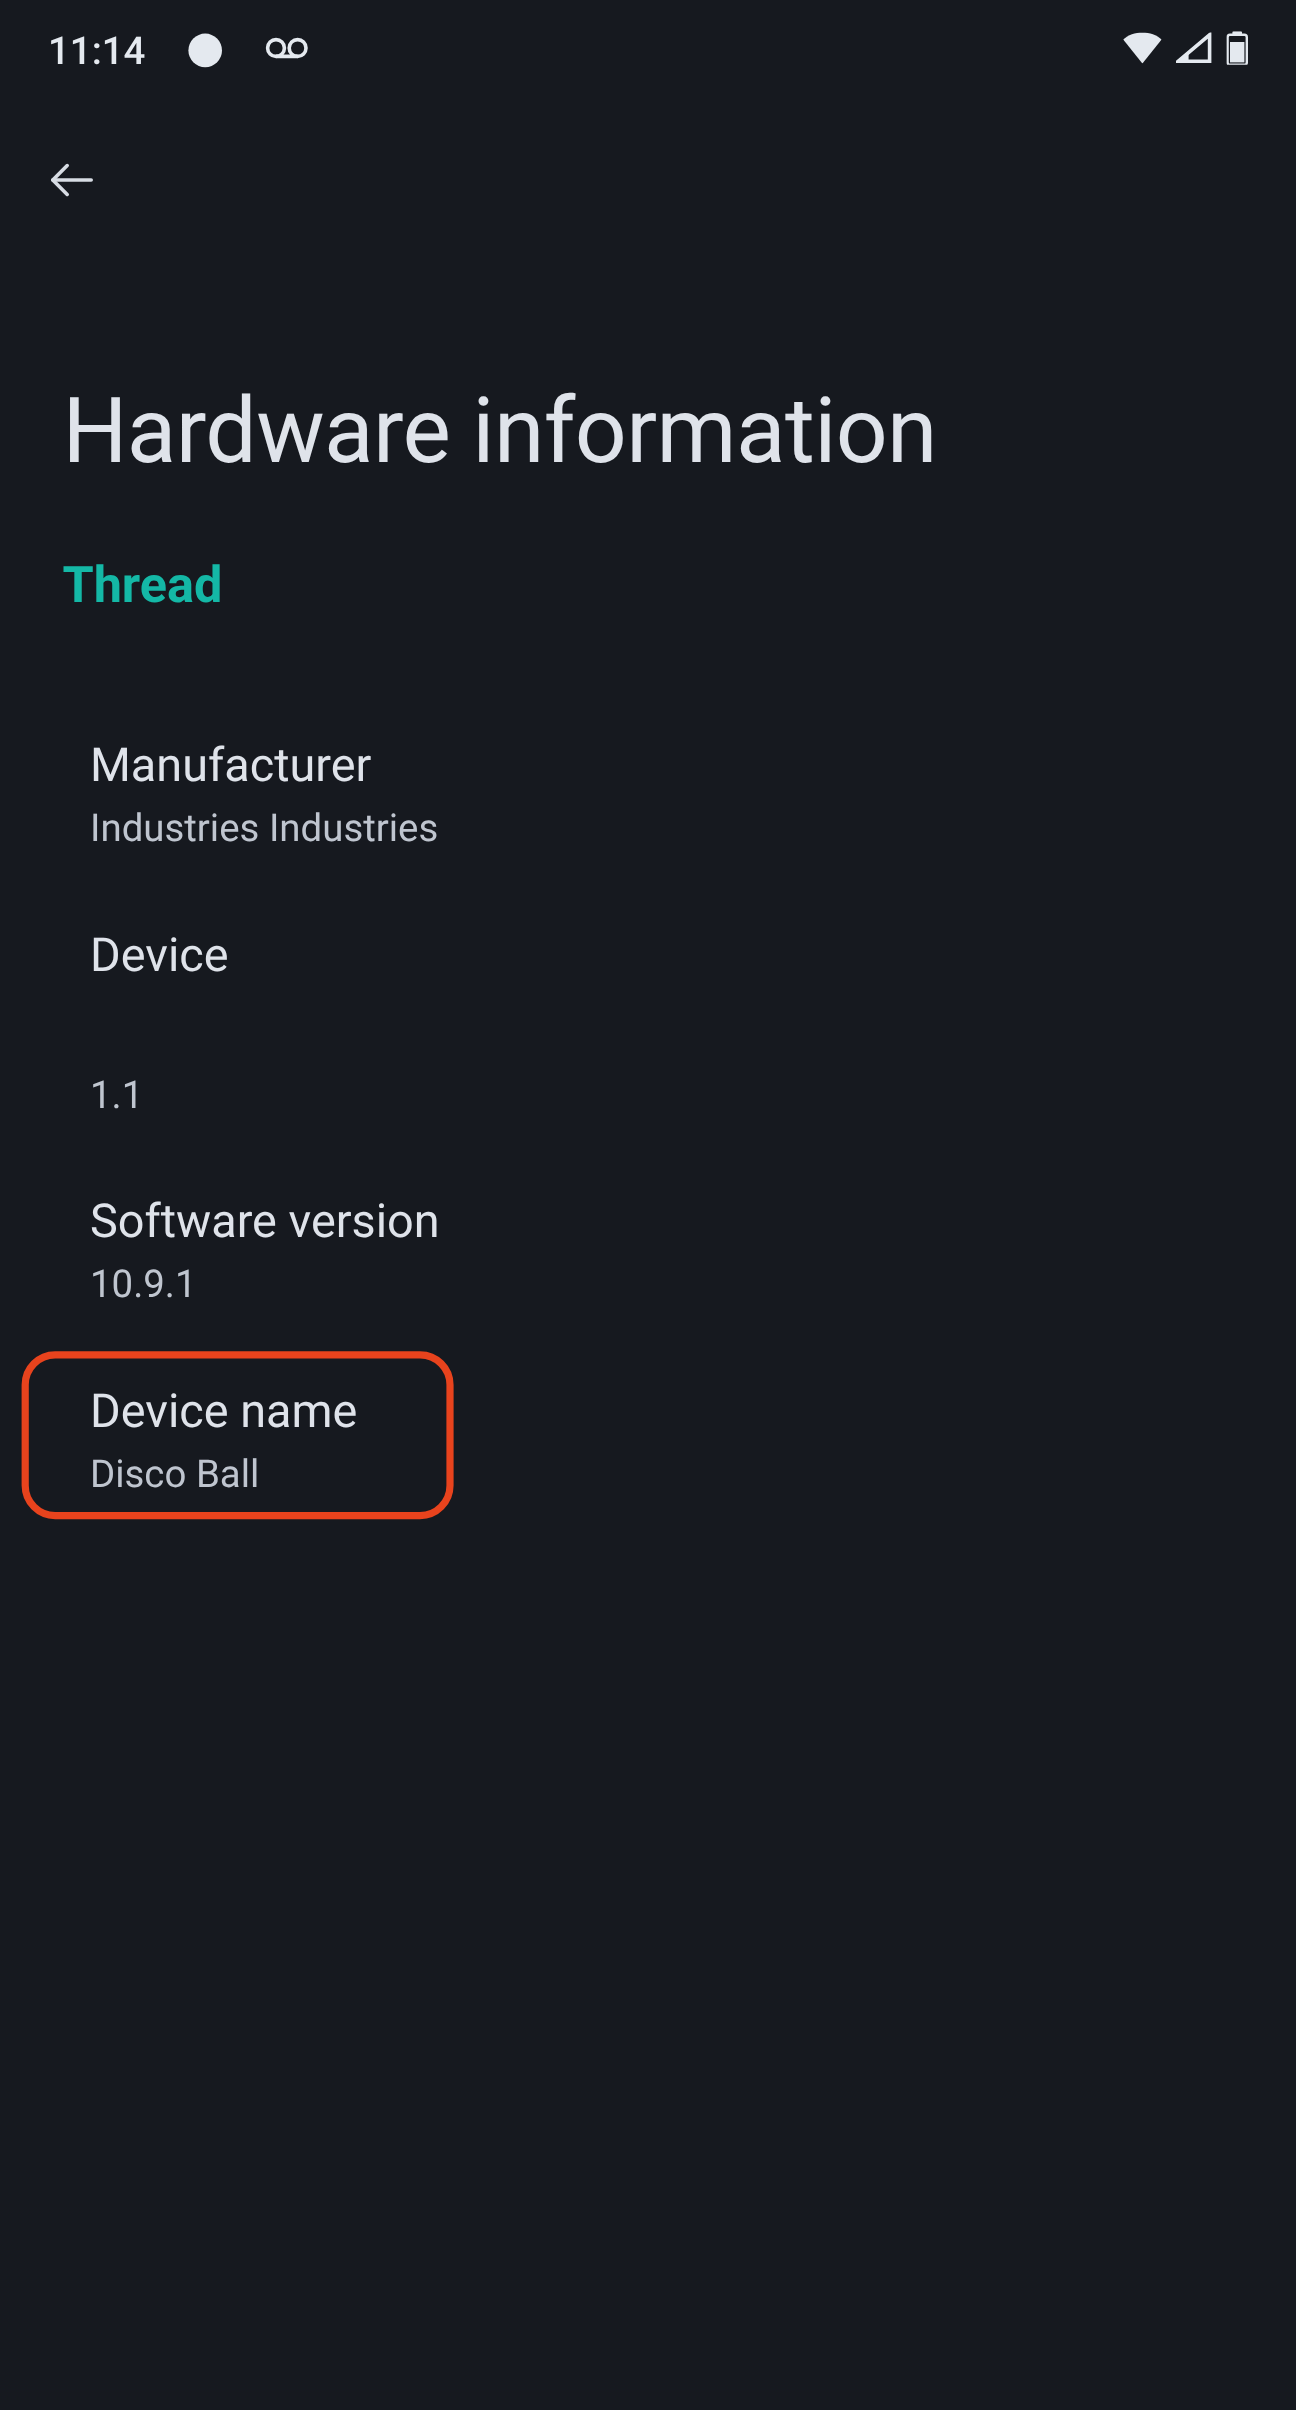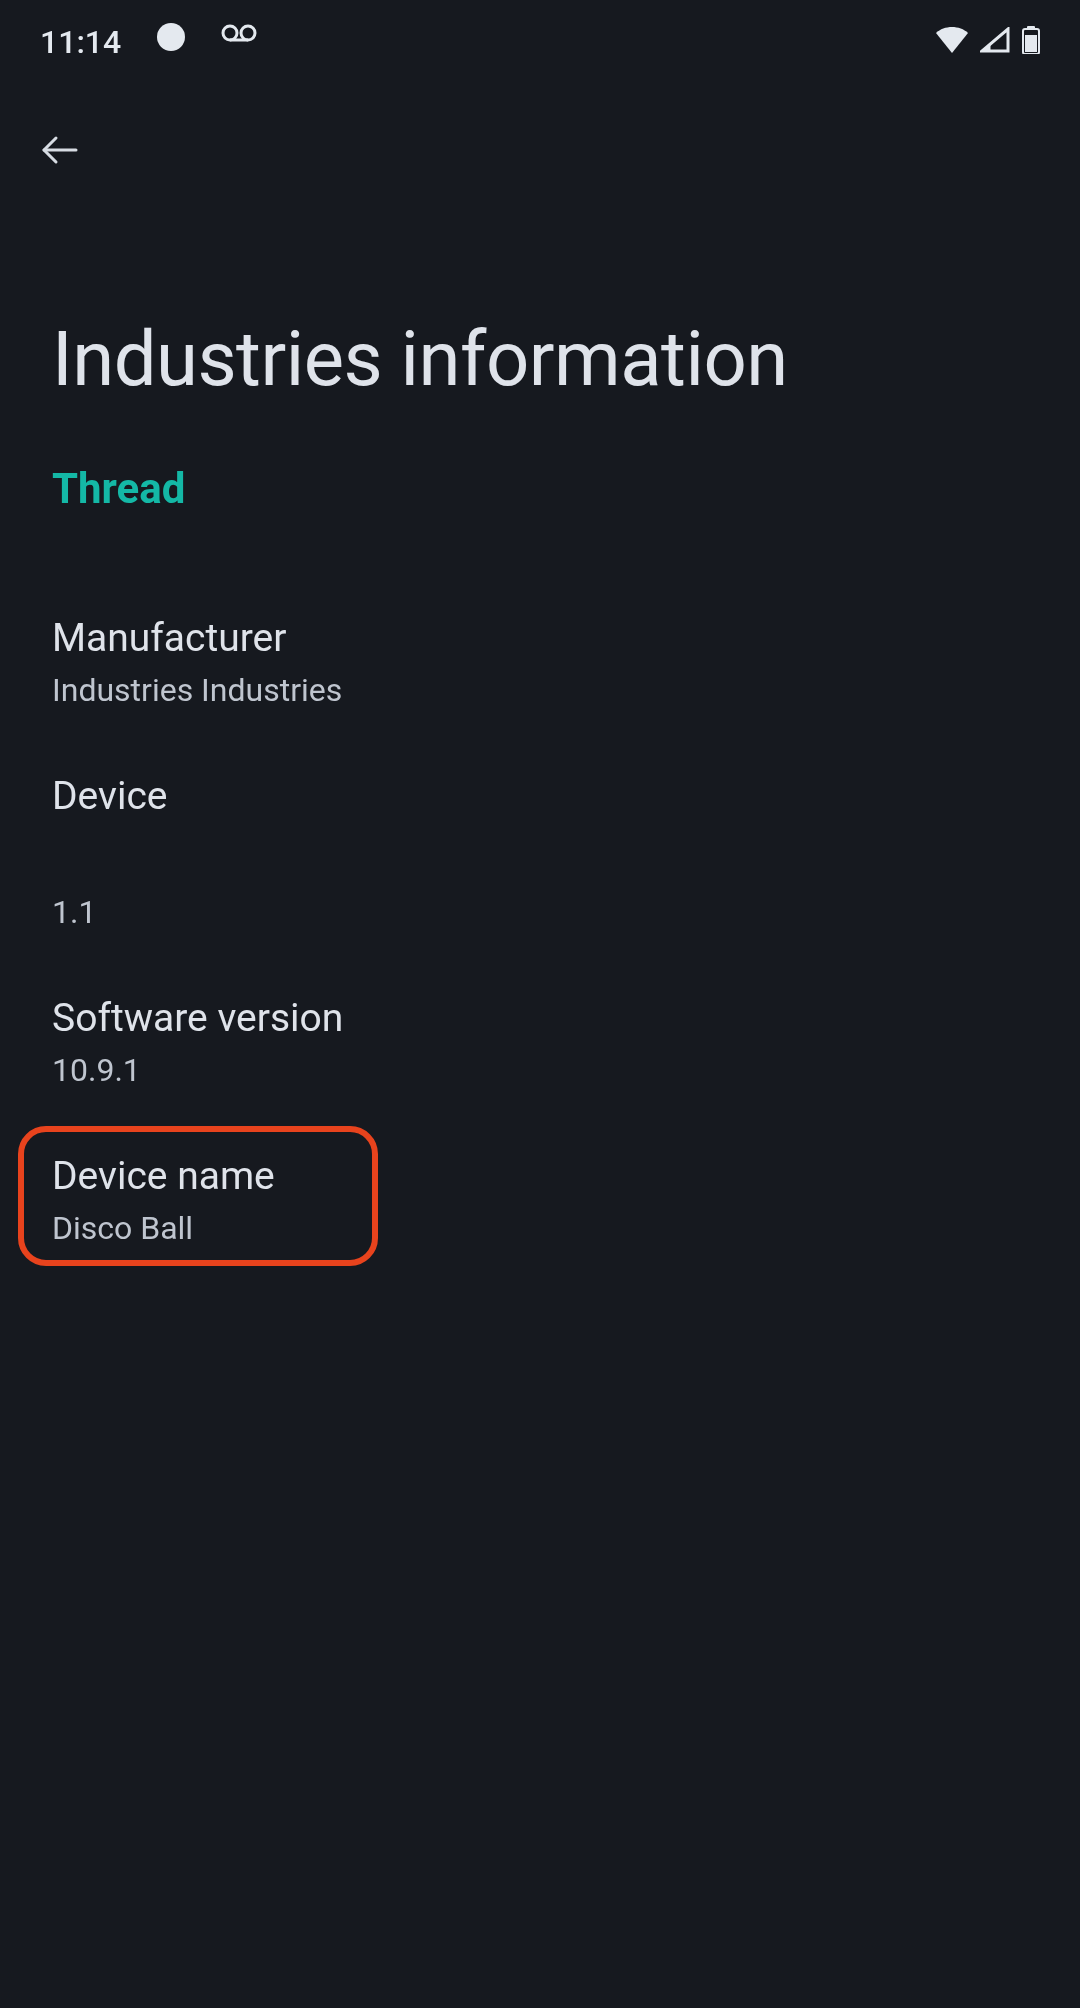--- a/index.html
+++ b/index.html
@@ -18,20 +18,21 @@
     }
     .status-bar {
       display: flex;
       justify-content: space-between;
       align-items: center;
       padding: 24px 40px 10px 40px;
       height: 70px;
     }
     .status-left {
       display: flex;
+      align-items: center;
       gap: 36px;
     }
     .status-time {
       font-size: 32px;
       font-weight: 500;
       color: #e4e9ef;
     }
     .record-dot {
       width: 28px;
       height: 28px;
@@ -64,20 +65,21 @@
       letter-spacing: -0.5px;
     }
     .subtitle {
       font-size: 42px;
       font-weight: 700;
       color: #14b8a6;
       padding: 30px 52px 70px 52px;
     }
     .info-list {
       padding: 0 52px;
+      margin-left: 23px;
     }
     .info-item {
       padding: 32px 0;
     }
     .info-label {
       font-size: 39px;
       font-weight: 400;
       color: #dfe3ea;
       margin-bottom: 10px;
     }
@@ -136,21 +138,21 @@
 
 <div class="app-bar">
   <span class="back-arrow">
     <svg width="40" height="40" viewBox="0 0 40 40" fill="none" stroke="currentColor" stroke-width="3" stroke-linecap="round" stroke-linejoin="round">
       <line x1="36" y1="20" x2="4" y2="20"></line>
       <polyline points="16 8 4 20 16 32"></polyline>
     </svg>
   </span>
 </div>
 
-<h1 class="page-title">Industries information</h1>
+<h1 class="page-title">Hardware information</h1>
 <div class="subtitle">Thread</div>
 
 <div class="info-list">
   <div class="info-item">
     <div class="info-label">Manufacturer</div>
     <div class="info-value">Industries Industries</div>
   </div>
   <div class="info-item">
     <div class="info-label">Device</div>
   </div>

